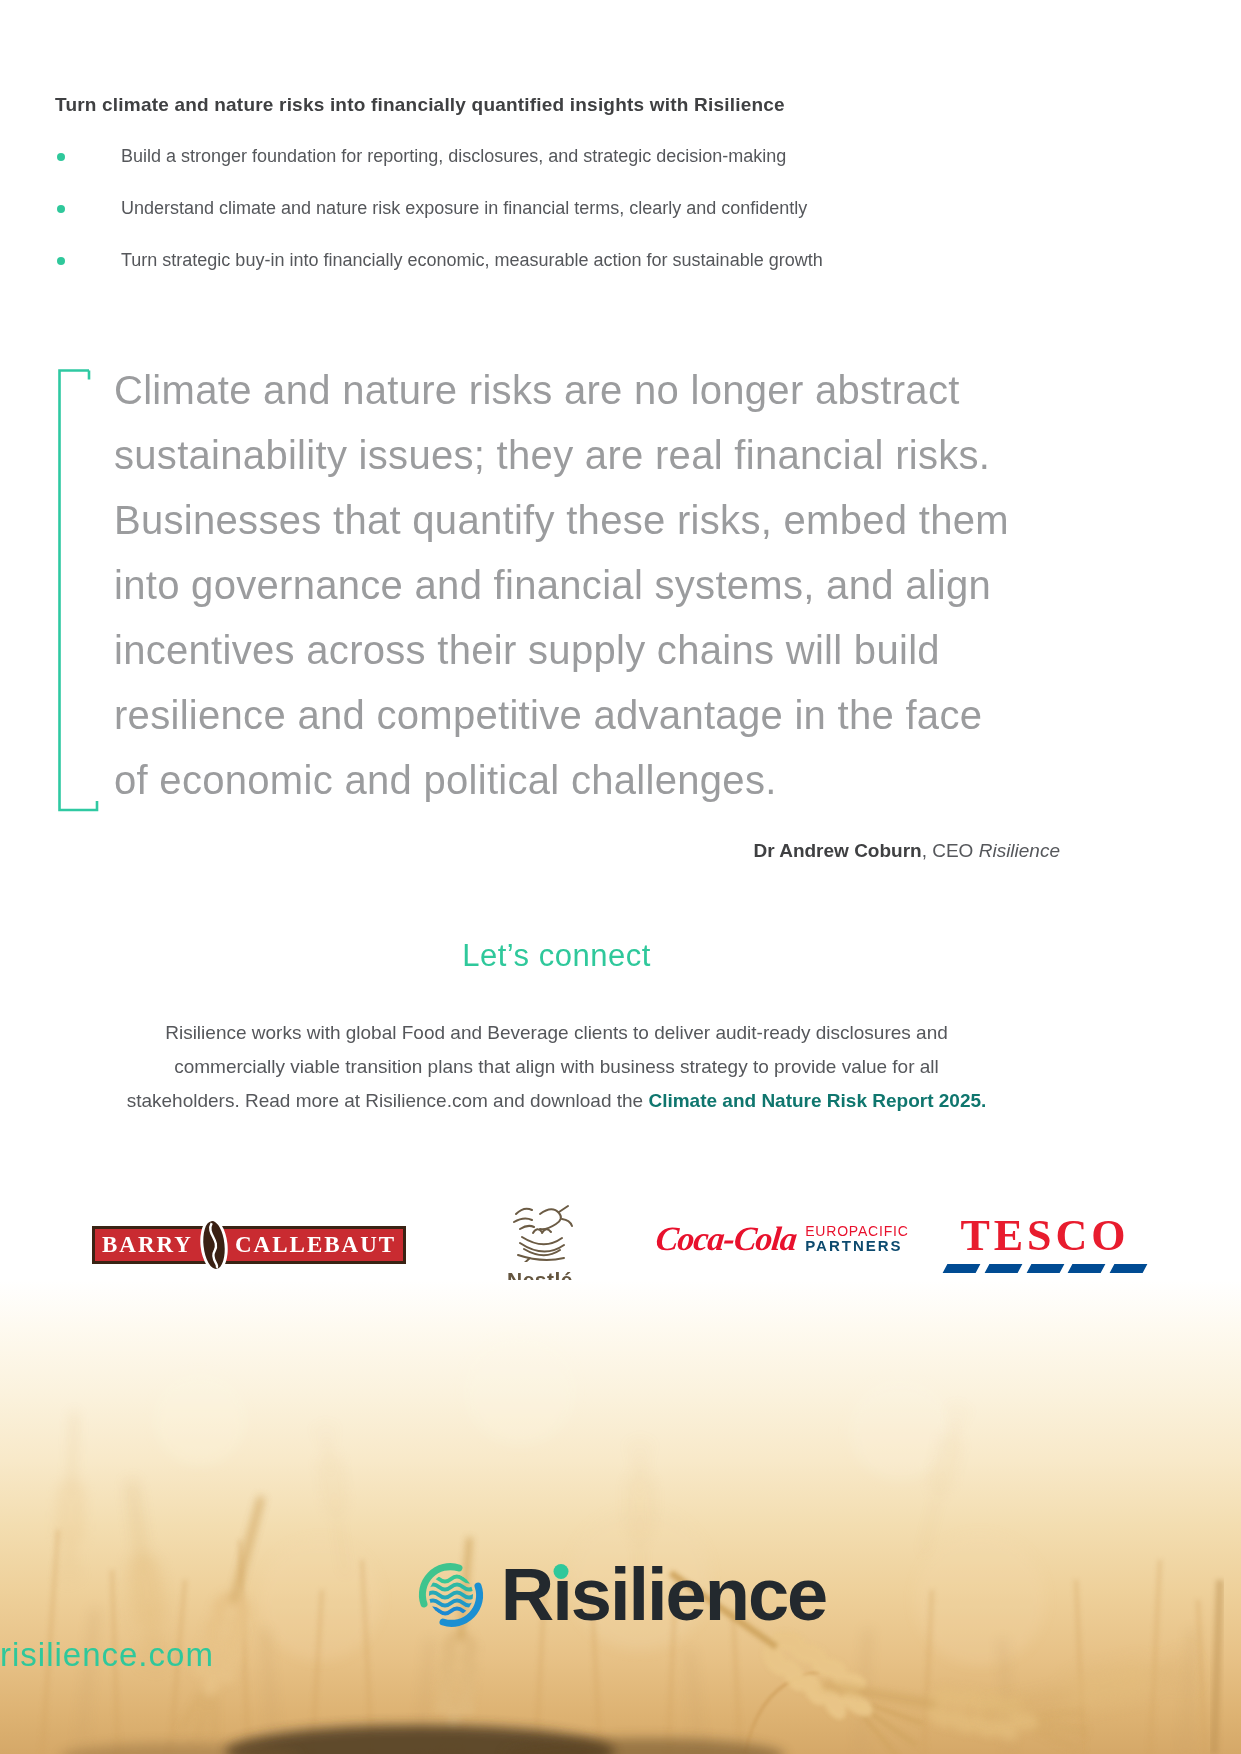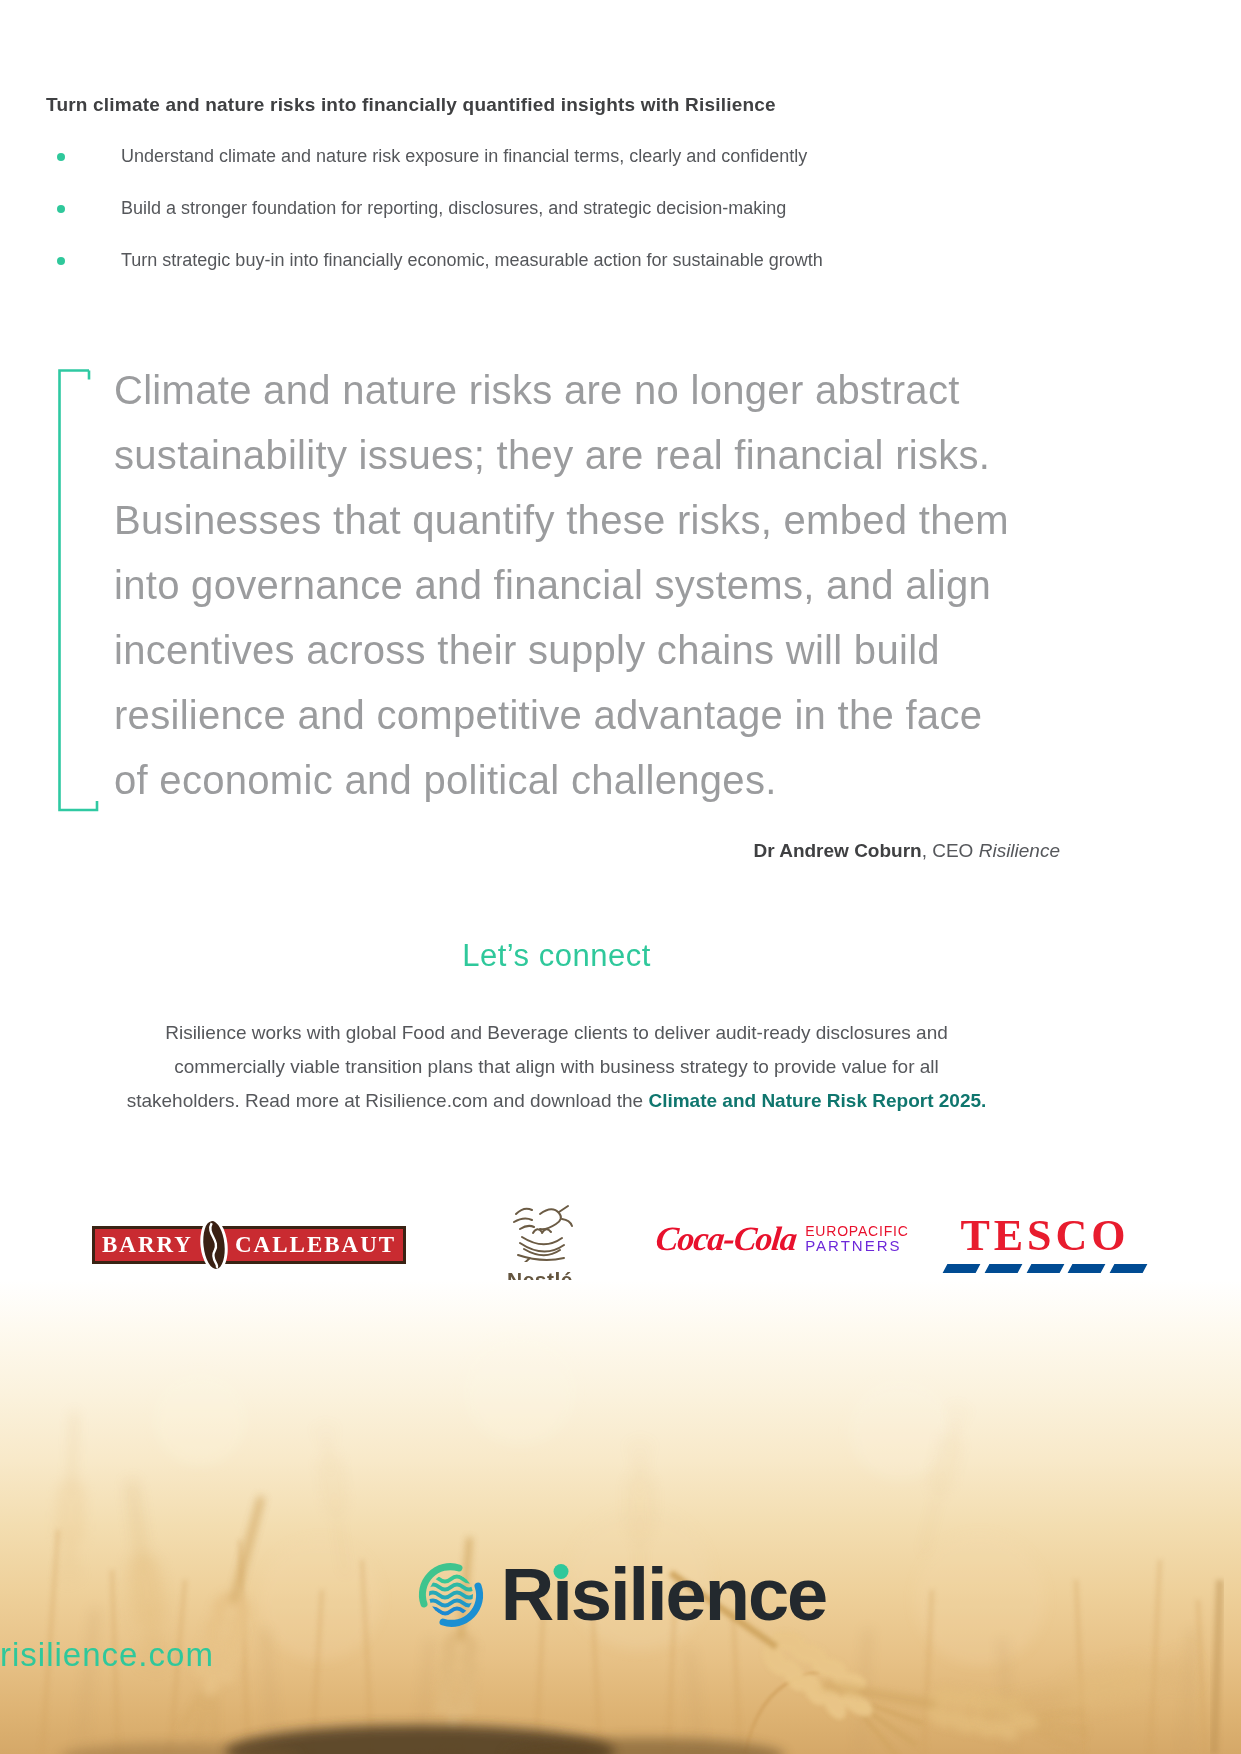--- a/index.html
+++ b/index.html
@@ -2,21 +2,21 @@
 <html><head>
 <meta charset="utf-8">
 <style>
   html,body { margin:0; padding:0; background:#ffffff; }
   .page {
     position:relative; width:1241px; height:1754px; overflow:hidden;
     background:#ffffff; font-family:"Liberation Sans","DejaVu Sans",sans-serif;
   }
   
   .heading {
-    position:absolute; left:46px; top:94px; width:1007px;
+    position:absolute; left:55px; top:94px; width:1007px;
     font-size:19px; font-weight:bold; color:#3f4042; letter-spacing:0.2px; white-space:nowrap;
   }
   .bullets { position:absolute; left:53px; top:146px; width:1007px; list-style:none; margin:0; padding:0; }
   .bullets li { position:relative; height:22px; margin-bottom:30px; padding-left:68px;
     font-size:18px; color:#55575b; white-space:nowrap; }
   .bullet-dot { position:absolute; left:4px; top:7px; width:8px; height:8px; border-radius:50%; background:#2fc89b; }
   
   .quote-bracket { position:absolute; left:58px; top:369px; }
   .quote-text { position:absolute; left:114px; top:358px; width:960px; }
   .quote-line {
@@ -42,21 +42,21 @@
   .logo-barry .word { color:#ffffff; font-family:"Liberation Serif","DejaVu Serif",serif;
     font-weight:bold; font-size:23px; letter-spacing:2px; white-space:nowrap; }
   .logo-barry .bean { margin:-12px 6px; transform:rotate(-6deg); }
   .logo-nestle { left:496px; top:1202px; width:88px; text-align:center; }
   .logo-nestle .word { margin-top:2px; font-size:21px; font-weight:bold; color:#64553f; letter-spacing:0.5px; }
   .logo-ccep { left:656px; top:1220px; display:flex; align-items:center; gap:9px; }
   .logo-ccep .script { font-family:"Liberation Serif","DejaVu Serif",serif; font-style:italic;
     font-weight:bold; font-size:34px; color:#e8112d; transform:skewX(-6deg); letter-spacing:-1px; white-space:nowrap; }
   .logo-ccep .stack { display:flex; flex-direction:column; line-height:1.05; }
   .logo-ccep .l1 { font-size:14px; color:#e8112d; letter-spacing:0.8px; }
-  .logo-ccep .l2 { font-size:15px; font-weight:normal; color:#6d28d9; letter-spacing:2px; }
+  .logo-ccep .l2 { font-size:15px; font-weight:bold; color:#0c4a6e; letter-spacing:2px; }
   .logo-tesco { left:945px; top:1214px; width:200px; text-align:center; }
   .logo-tesco .word { font-family:"Liberation Serif","DejaVu Serif",serif; font-weight:bold;
     font-size:44px; color:#e81c2e; letter-spacing:4px; line-height:1; }
   .logo-tesco .dashes { display:flex; justify-content:center; gap:9px; margin-top:6px; }
   .logo-tesco .dash { width:33px; height:9px; background:#004b93; transform:skewX(-28deg); }
   
   .wheat { position:absolute; left:0; top:1280px; width:1241px; height:474px;
     background:linear-gradient(180deg,#ffffff 0%,#fefaf0 10%,#fbf2dd 24%,#f8e9c9 38%,
       #f3ddb0 52%,#eed09a 66%,#e7c186 80%,#ddb272 92%,#d5a868 100%); }
   .wheat svg { position:absolute; left:0; top:0; overflow:visible; }
@@ -73,25 +73,25 @@
 </head>
 <body>
 
 <div class="page">
 
   <div class="heading">Turn climate and nature risks into financially quantified insights with Risilience</div>
 
   <ul class="bullets">
     <li>
       <span class="bullet-dot"></span>
-      <span>Understand climate and nature risk exposure in financial terms, clearly and confidently</span>
+      <span>Build a stronger foundation for reporting, disclosures, and strategic decision-making</span>
     </li>
     <li>
       <span class="bullet-dot"></span>
-      <span>Build a stronger foundation for reporting, disclosures, and strategic decision-making</span>
+      <span>Understand climate and nature risk exposure in financial terms, clearly and confidently</span>
     </li>
     <li>
       <span class="bullet-dot"></span>
       <span>Turn strategic buy-in into financially economic, measurable action for sustainable growth</span>
     </li>
   </ul>
 
   <svg class="quote-bracket" width="42" height="444" viewBox="0 0 42 444">
     <path d="M31,1.5 L1.5,1.5 L1.5,441 L39,441 L39,432 M31,1.5 L31,10.5" fill="none" stroke="#2fc9a2" stroke-width="2.6"></path>
   </svg>

